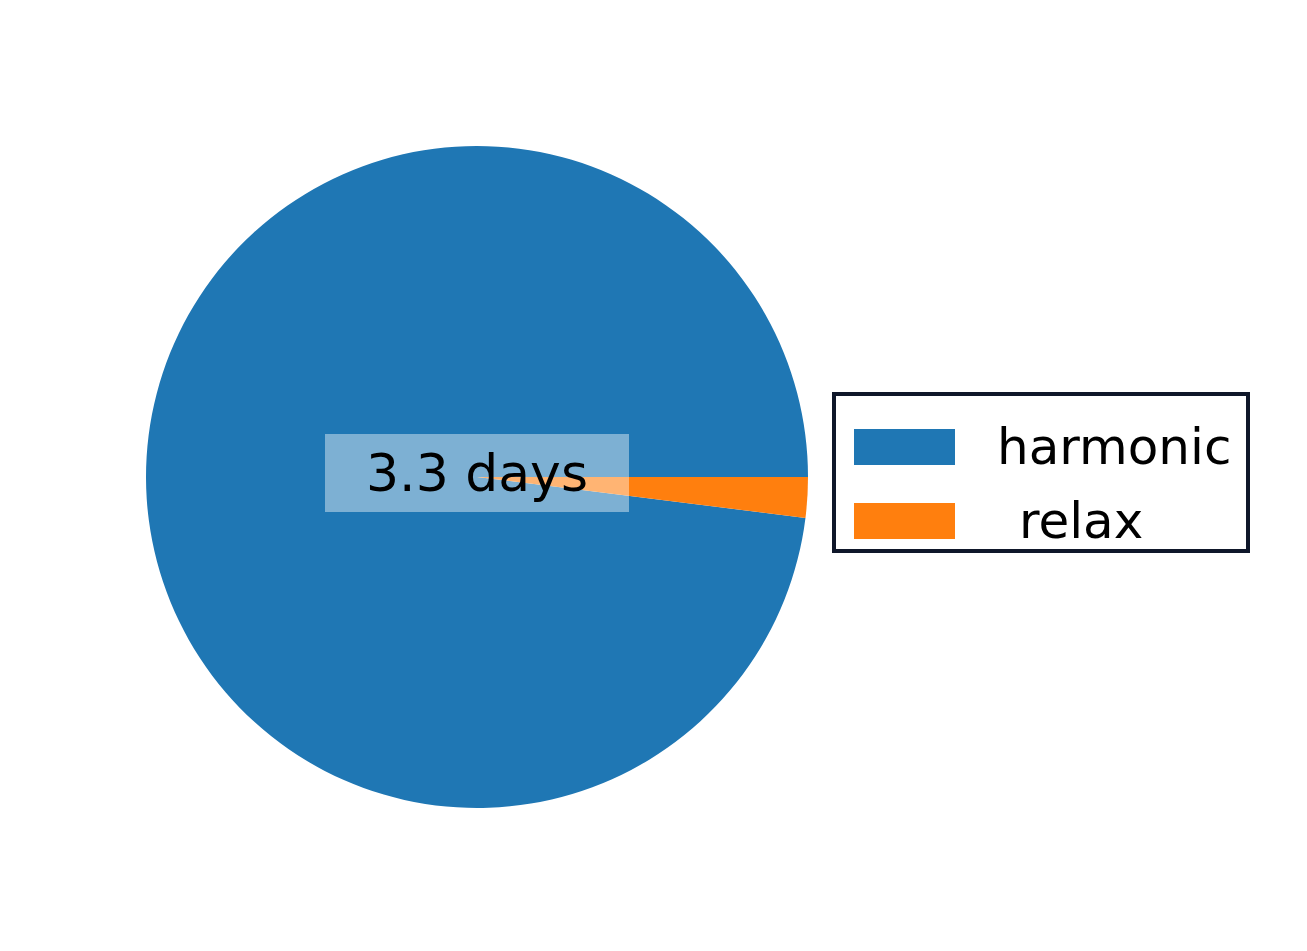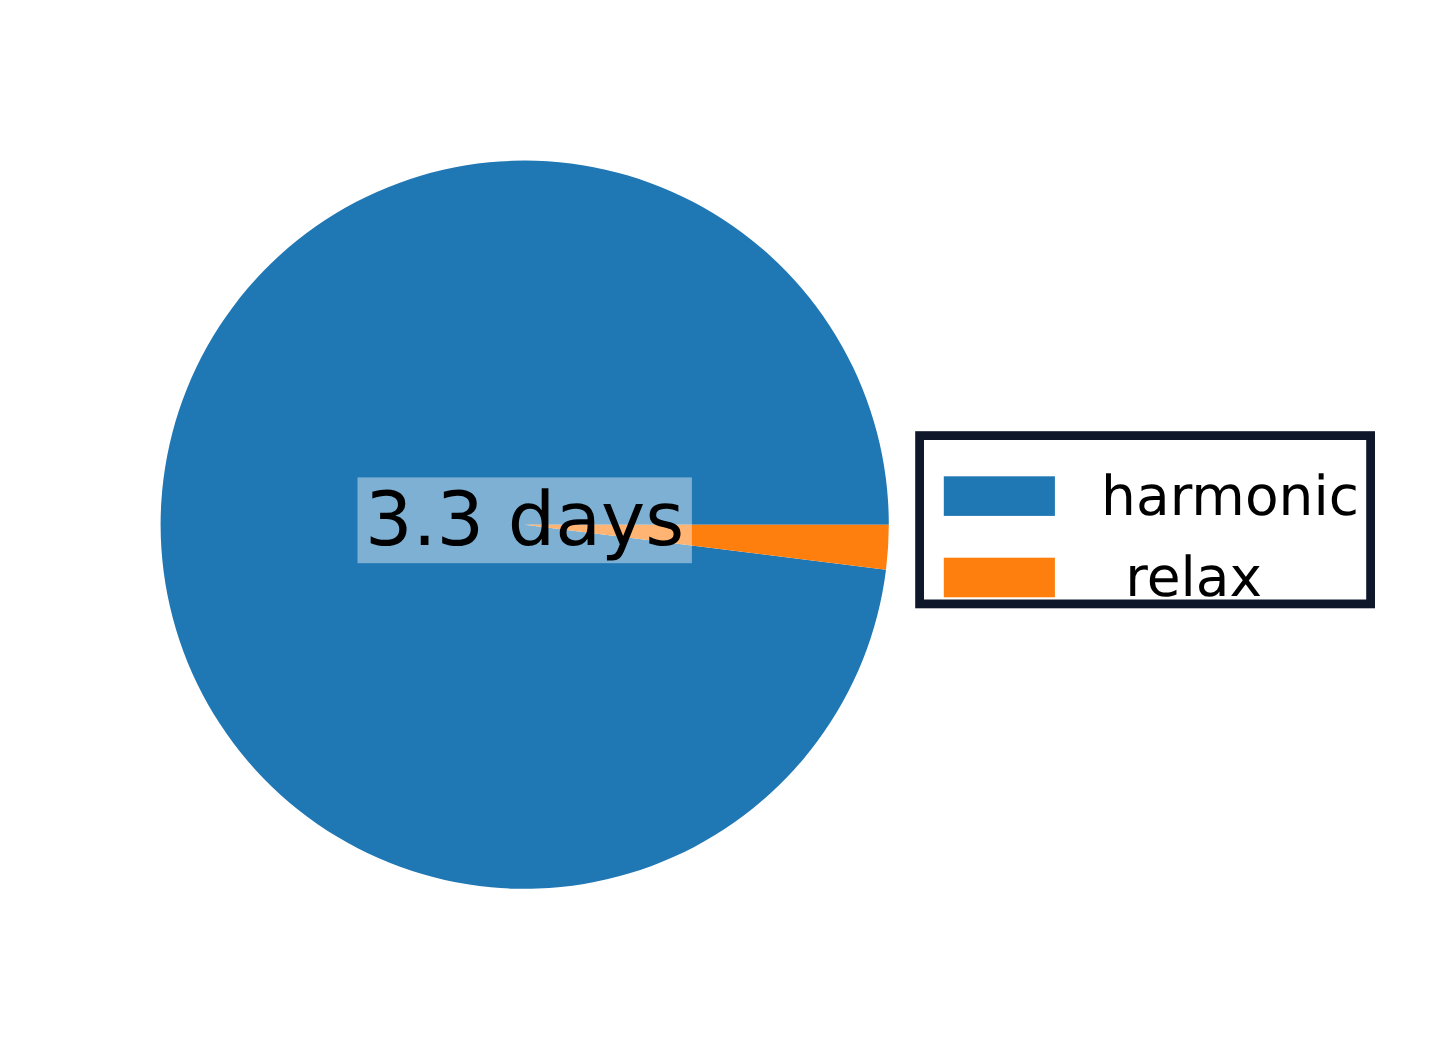--- a/index.html
+++ b/index.html
@@ -30,35 +30,35 @@
     width: 304px;
     height: 78px;
     background: rgba(255, 255, 255, 0.42);
     display: flex;
     align-items: center;
     justify-content: center;
     box-sizing: border-box;
   }
   #wedge-label-harmonic .label-text {
     font-family: "DejaVu Sans", sans-serif;
-    font-size: 68px;
+    font-size: 52px;
     line-height: 1;
     color: #000000;
     white-space: nowrap;
     letter-spacing: 0px;
   }
   
   #legend {
     position: absolute;
     left: 832px;
     top: 392px;
     width: 418px;
     height: 161px;
     background: #ffffff;
-    border: 8px solid #0f172a;
+    border: 4px solid #0f172a;
     box-sizing: border-box;
   }
   .legend-entry {
     position: absolute;
     left: 0;
     width: 100%;
     height: 74px;
     display: flex;
     align-items: center;
   }

